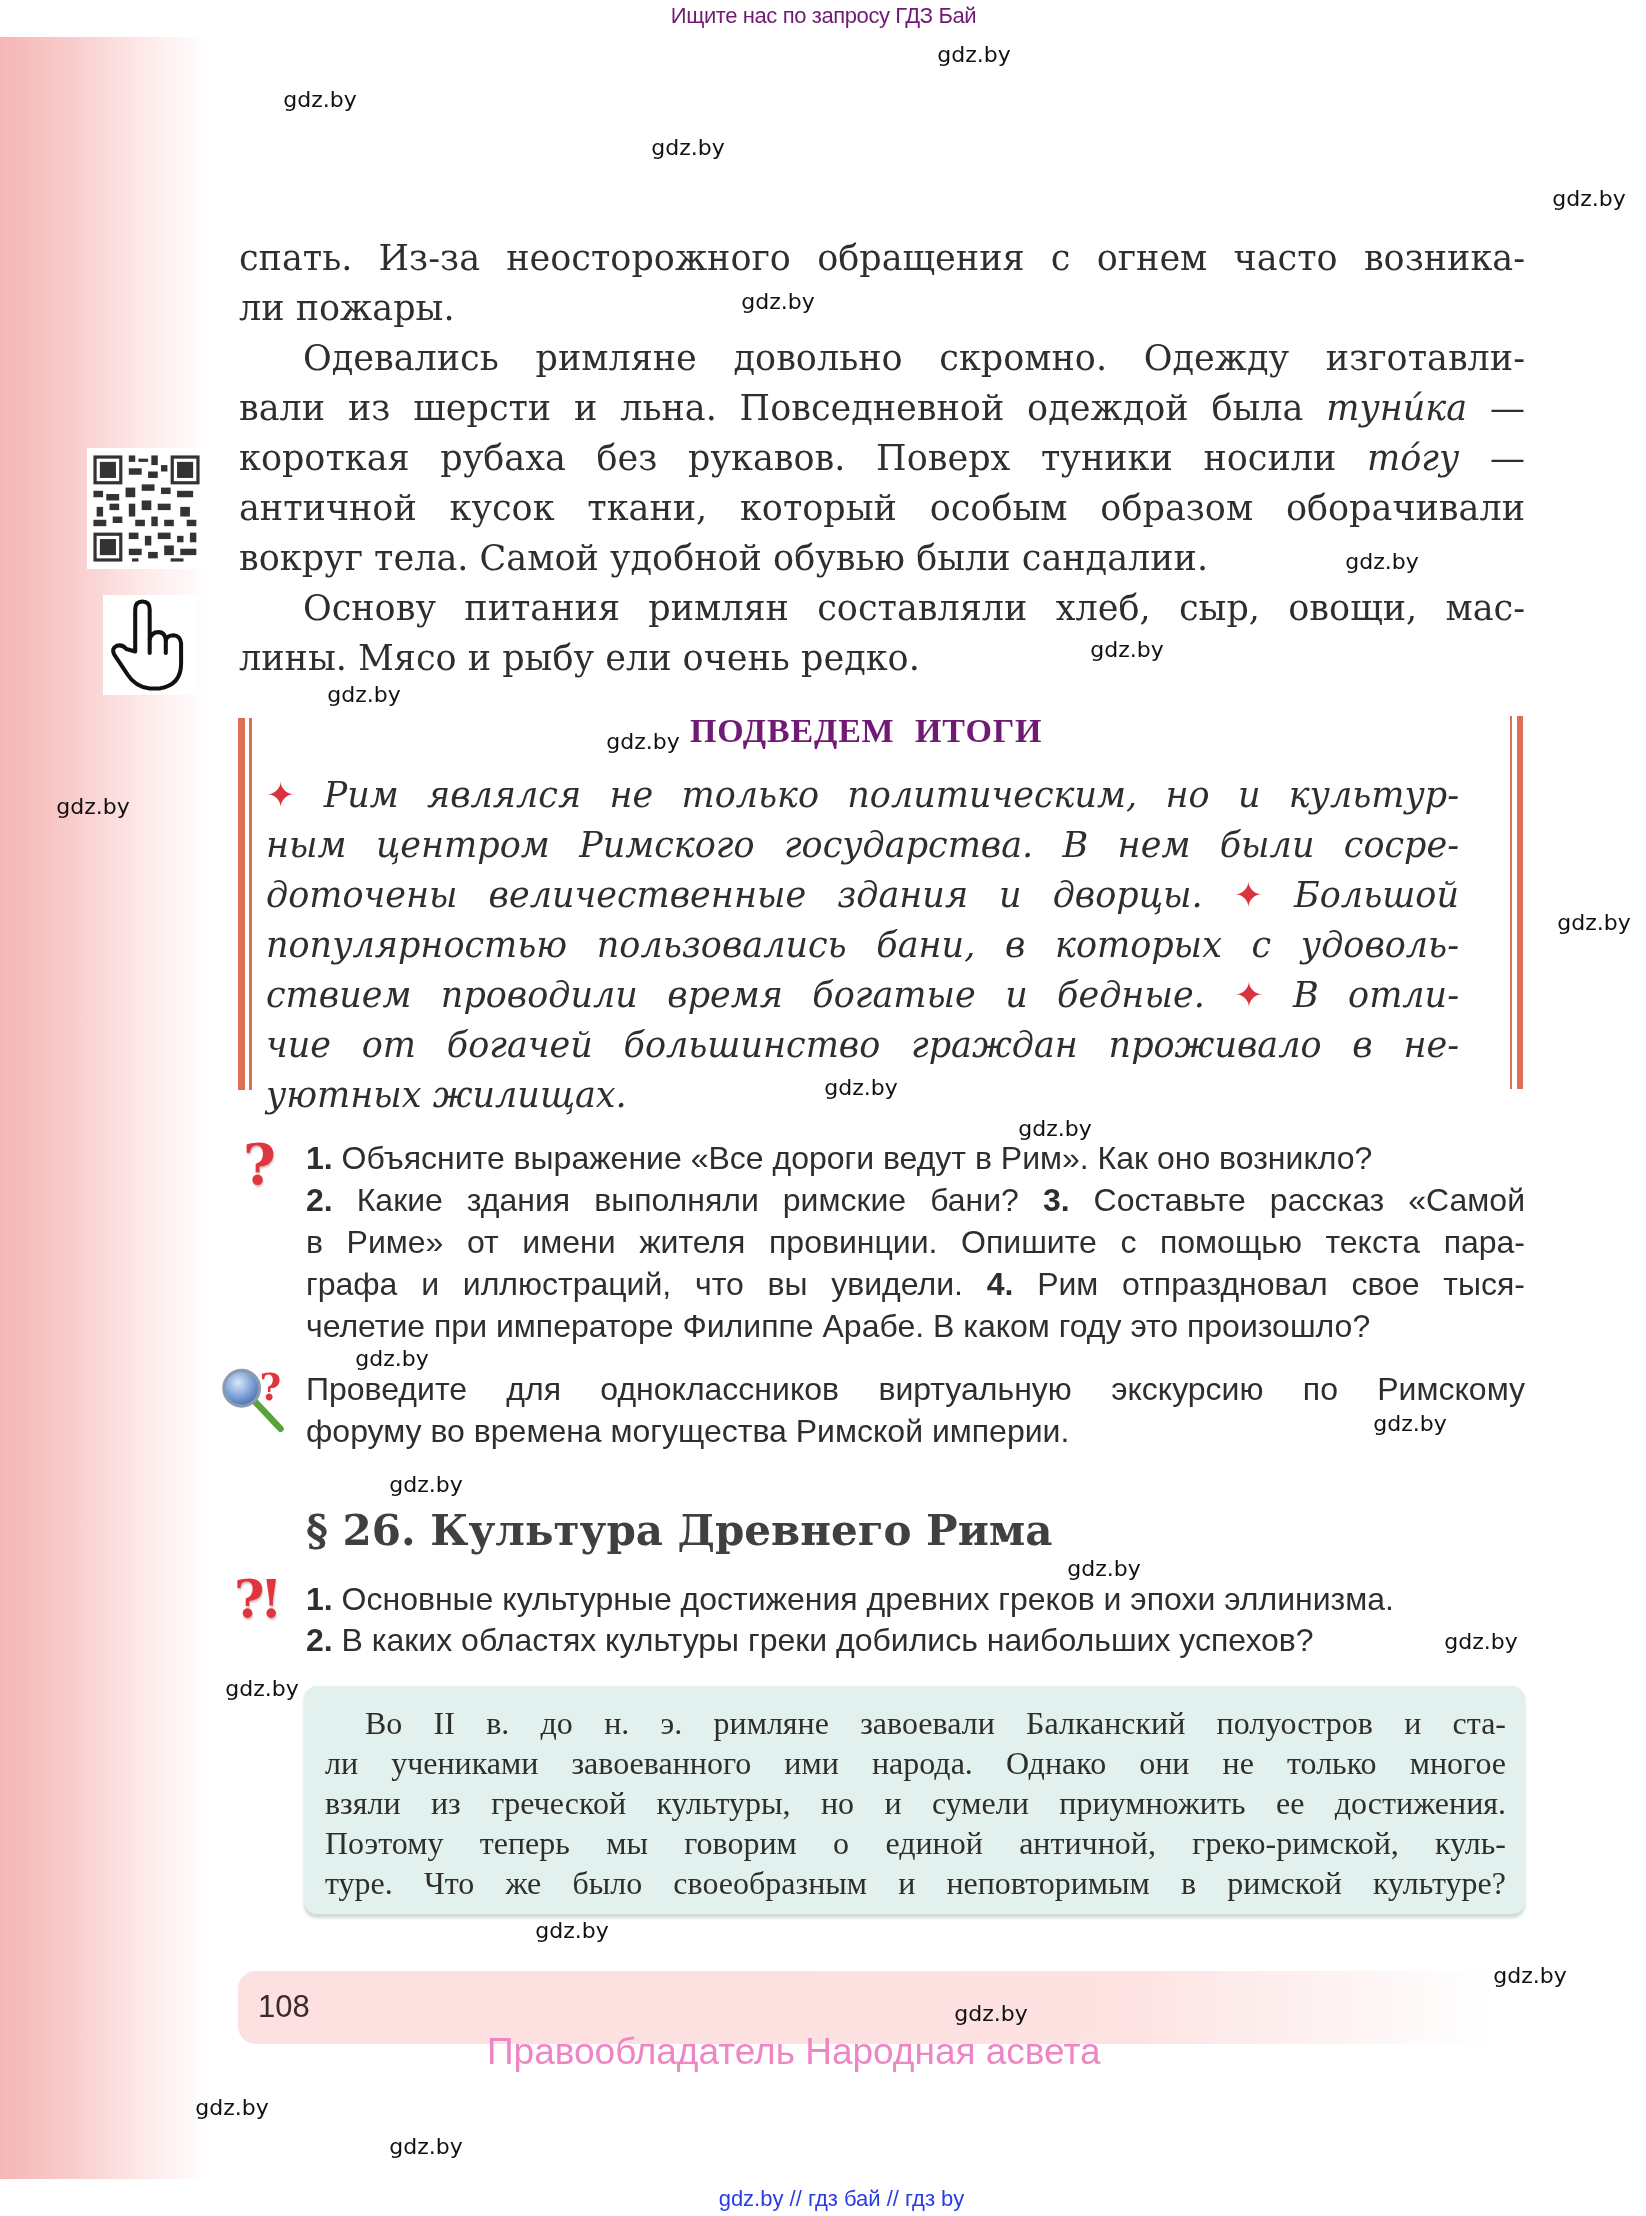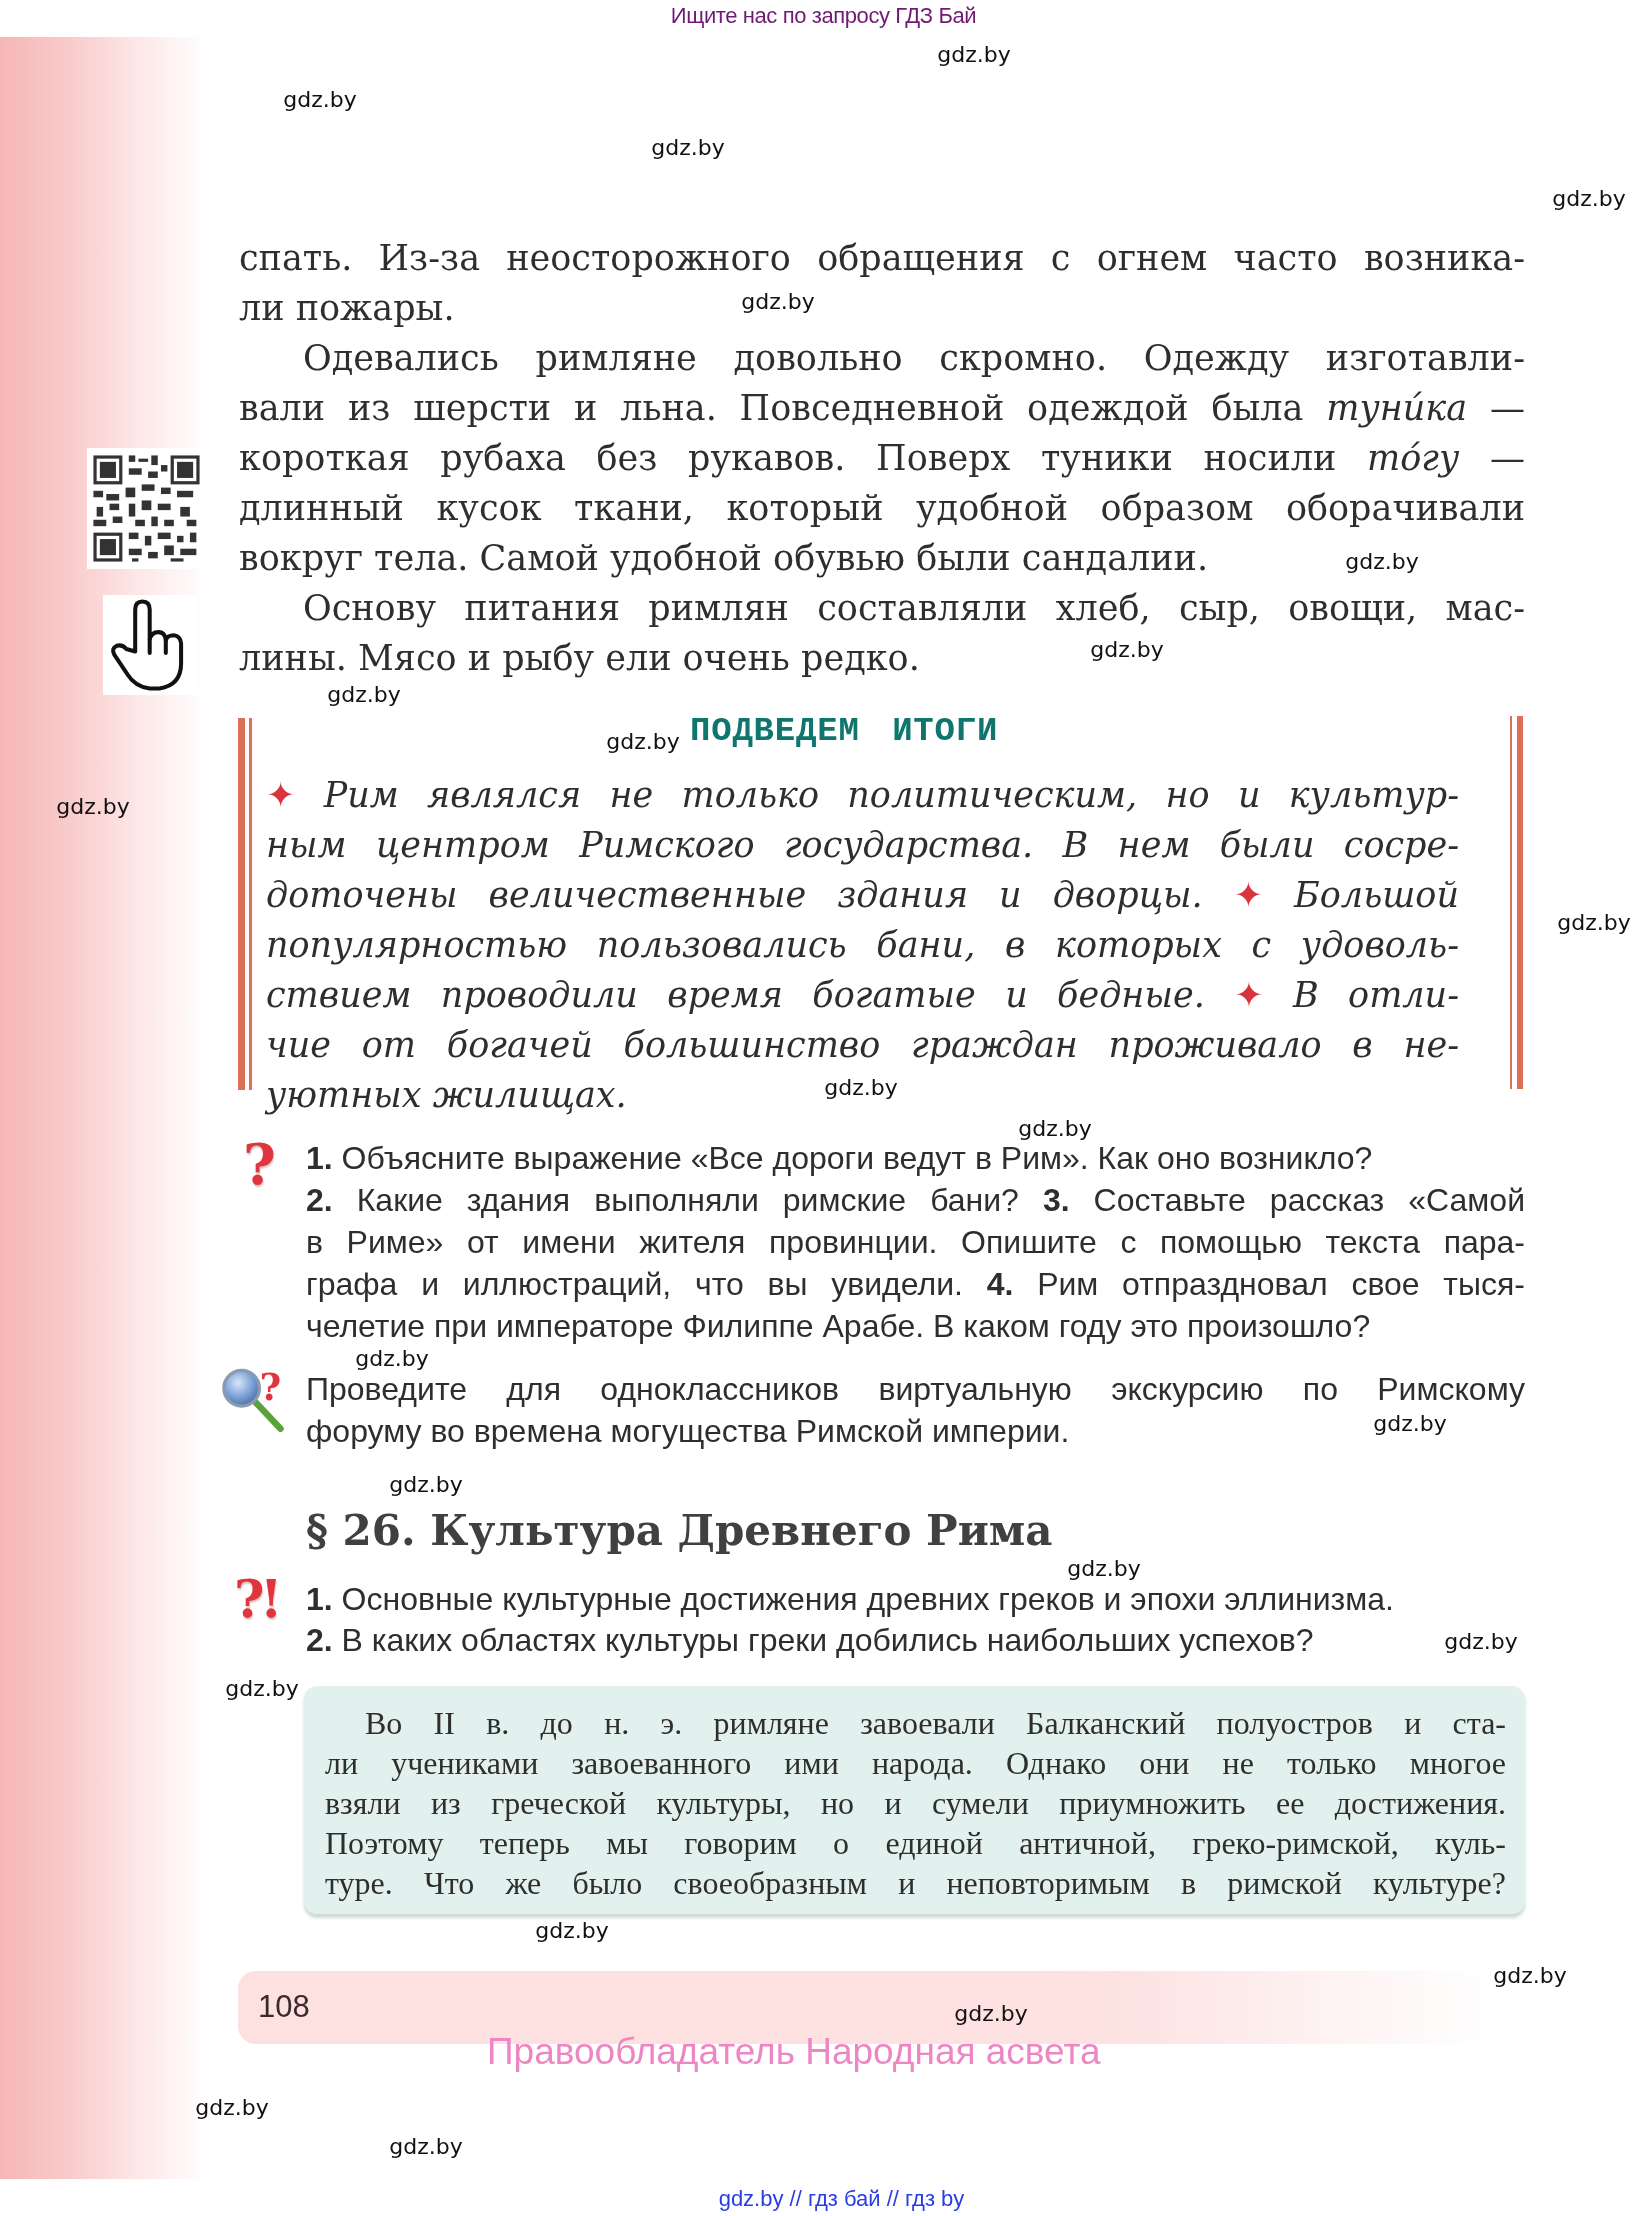--- a/index.html
+++ b/index.html
@@ -33,21 +33,21 @@
   .qr {
     left:87px; top:448px; width:119px; height:121px; background:#fff;
   }
   .hand {
     left:103px; top:595px; width:95px; height:100px; background:#fff;
   }
   
   .bar { background:#dd6f58; }
   .summary-title {
     left:690px; top:712px;
-    font-family:Liberation Mono, monospace; font-weight:bold; font-size:34px; color:#0f766e;
+    font-family:Liberation Serif, serif; font-weight:bold; font-size:34px; color:#701a75;
     letter-spacing:0.8px; word-spacing:11.3px;
   }
   .summary-text {
     left:266px; top:770px; width:1193px;
     font-family:"DejaVu Serif", serif; font-style:italic; font-size:35px; line-height:50px;
     color:#2e2e2e;
   }
   .star { color:#d9343e; font-style:normal; }
   
   .sans {
@@ -101,21 +101,21 @@
 <div class="abs pink-strip"></div>
 
 <div class="abs top-search">Ищите нас по запросу ГДЗ Бай</div>
 
 <div class="abs serif-block" style="top:233px;">
   <span class="line">спать. Из-за неосторожного обращения с огнем часто возника-</span>
   <span class="line last">ли пожары.</span>
   <span class="line indent">Одевались римляне довольно скромно. Одежду изготавли-</span>
   <span class="line"><span>вали из шерсти и льна. Повседневной одеждой была </span><i>туни́ка</i><span> —</span></span>
   <span class="line"><span>короткая рубаха без рукавов. Поверх туники носили </span><i>то́гу</i><span> —</span></span>
-  <span class="line">длинный кусок ткани, который удобной образом оборачивали</span>
+  <span class="line">античной кусок ткани, который особым образом оборачивали</span>
   <span class="line last">вокруг тела. Самой удобной обувью были сандалии.</span>
   <span class="line indent">Основу питания римлян составляли хлеб, сыр, овощи, мас-</span>
   <span class="line last">лины. Мясо и рыбу ели очень редко.</span>
 </div>
 
 <div class="abs qr">
   <svg width="119" height="121" viewBox="0 0 37 37">
     <rect width="37" height="37" fill="#fff"></rect>
     <g fill="#333">
       <rect x="2" y="2" width="9" height="9"></rect>

